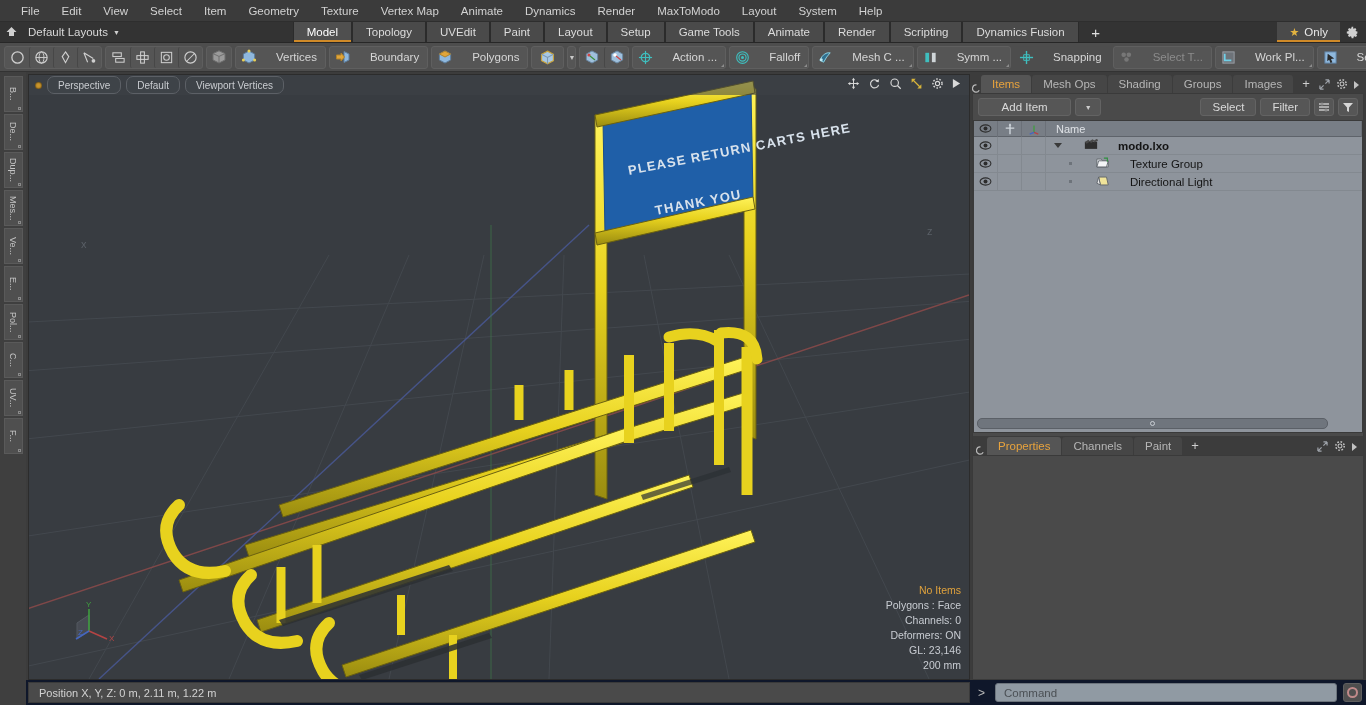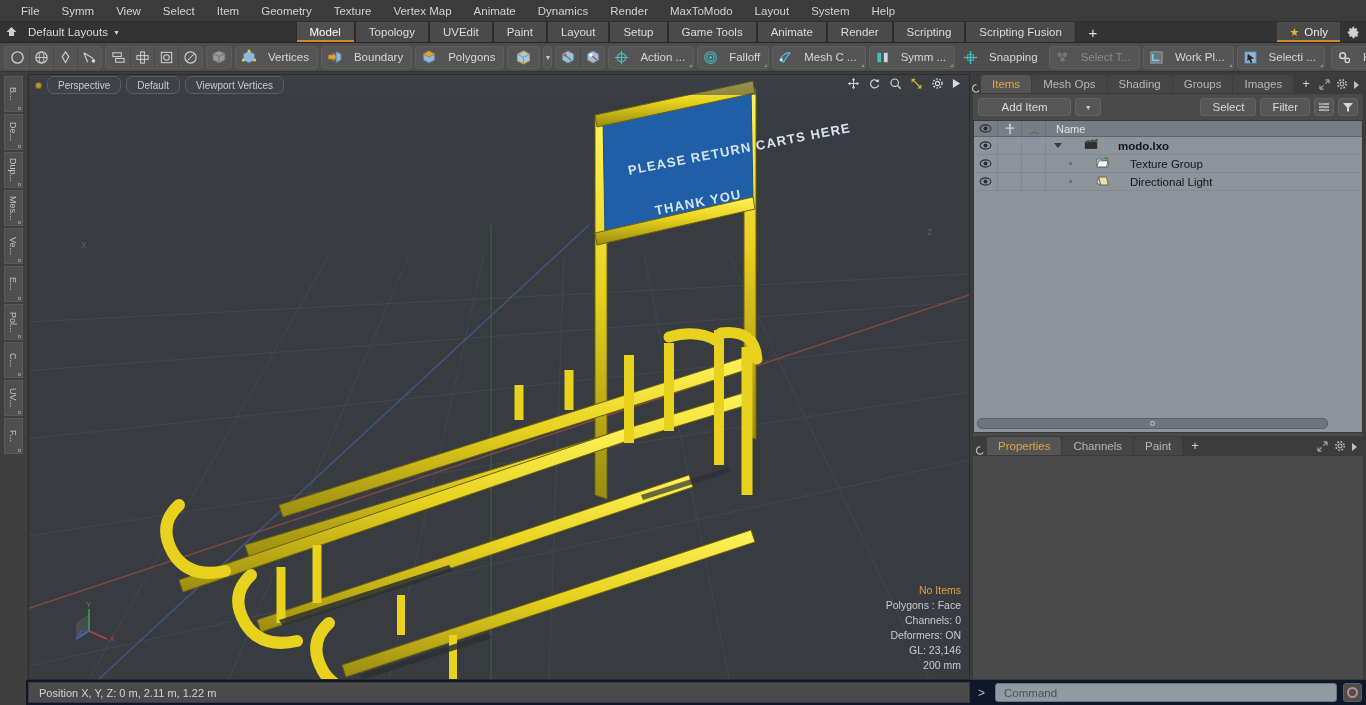--- a/index.html
+++ b/index.html
@@ -68,21 +68,21 @@
   .tgrp{
     display:flex; align-items:center; height:23px;
     background:#555555; border:1px solid #5e5e5e; border-radius:3px;
   }
   .tbtn{
     width:24px; height:21px; display:flex; align-items:center; justify-content:center;
     border-radius:2px;
   }
   .tbtn.sep{ border-left:1px solid #474747; }
   .lbl-btn{
-    display:flex; align-items:center; gap:11px; height:23px; padding:0 8px 0 5px;
+    display:flex; align-items:center; gap:19px; height:23px; padding:0 8px 0 5px;
     background:#555555; border:1px solid #5f5f5f; border-radius:3px;
     color:#d6d6d6; font-size:11.5px; white-space:nowrap; position:relative;
   }
   .lbl-btn.dim{ color:#8c8c8c; }
   .lbl-btn .corner{
     position:absolute; right:1px; bottom:1px; width:0;height:0;
     border-left:3px solid transparent; border-bottom:3px solid #8d8d8d;
   }
   .drop-arrow{
     width:18px;height:23px;display:flex;align-items:center;justify-content:center;
@@ -210,21 +210,21 @@
   .tri-r{ width:0;height:0;border-top:4px solid transparent;border-bottom:4px solid transparent;border-left:5px solid #c2c2c2; }
   .tri-d{ width:0;height:0;border-left:4px solid transparent;border-right:4px solid transparent;border-top:5px solid #3a3a3a; }
 </style>
 </head>
 <body>
 
 <div class="app">
 
   <div class="menubar">
     <div class="mi">File</div>
-    <div class="mi">Symm</div>
+    <div class="mi">Edit</div>
     <div class="mi">View</div>
     <div class="mi">Select</div>
     <div class="mi">Item</div>
     <div class="mi">Geometry</div>
     <div class="mi">Texture</div>
     <div class="mi">Vertex Map</div>
     <div class="mi">Animate</div>
     <div class="mi">Dynamics</div>
     <div class="mi">Render</div>
     <div class="mi">MaxToModo</div>
@@ -247,21 +247,21 @@
       <div class="lb-tab active">Model</div>
       <div class="lb-tab">Topology</div>
       <div class="lb-tab">UVEdit</div>
       <div class="lb-tab">Paint</div>
       <div class="lb-tab">Layout</div>
       <div class="lb-tab">Setup</div>
       <div class="lb-tab">Game Tools</div>
       <div class="lb-tab">Animate</div>
       <div class="lb-tab">Render</div>
       <div class="lb-tab">Scripting</div>
-      <div class="lb-tab">Scripting Fusion</div>
+      <div class="lb-tab">Dynamics Fusion</div>
     </div>
     <div class="lb-plus">+</div>
     <div class="lb-right">
       <div class="lb-only">
         <span style="color:#e2b340;font-size:11px;">★</span>
         <span>Only</span>
       </div>
       <div class="lb-gear">
         <svg width="13" height="13" viewBox="0 0 16 16">
             <path fill="#d0d0d0" d="M8 5.2A2.8 2.8 0 1 0 8 10.8 2.8 2.8 0 0 0 8 5.2zm0 4.1A1.3 1.3 0 1 1 8 6.7a1.3 1.3 0 0 1 0 2.6z"></path>

